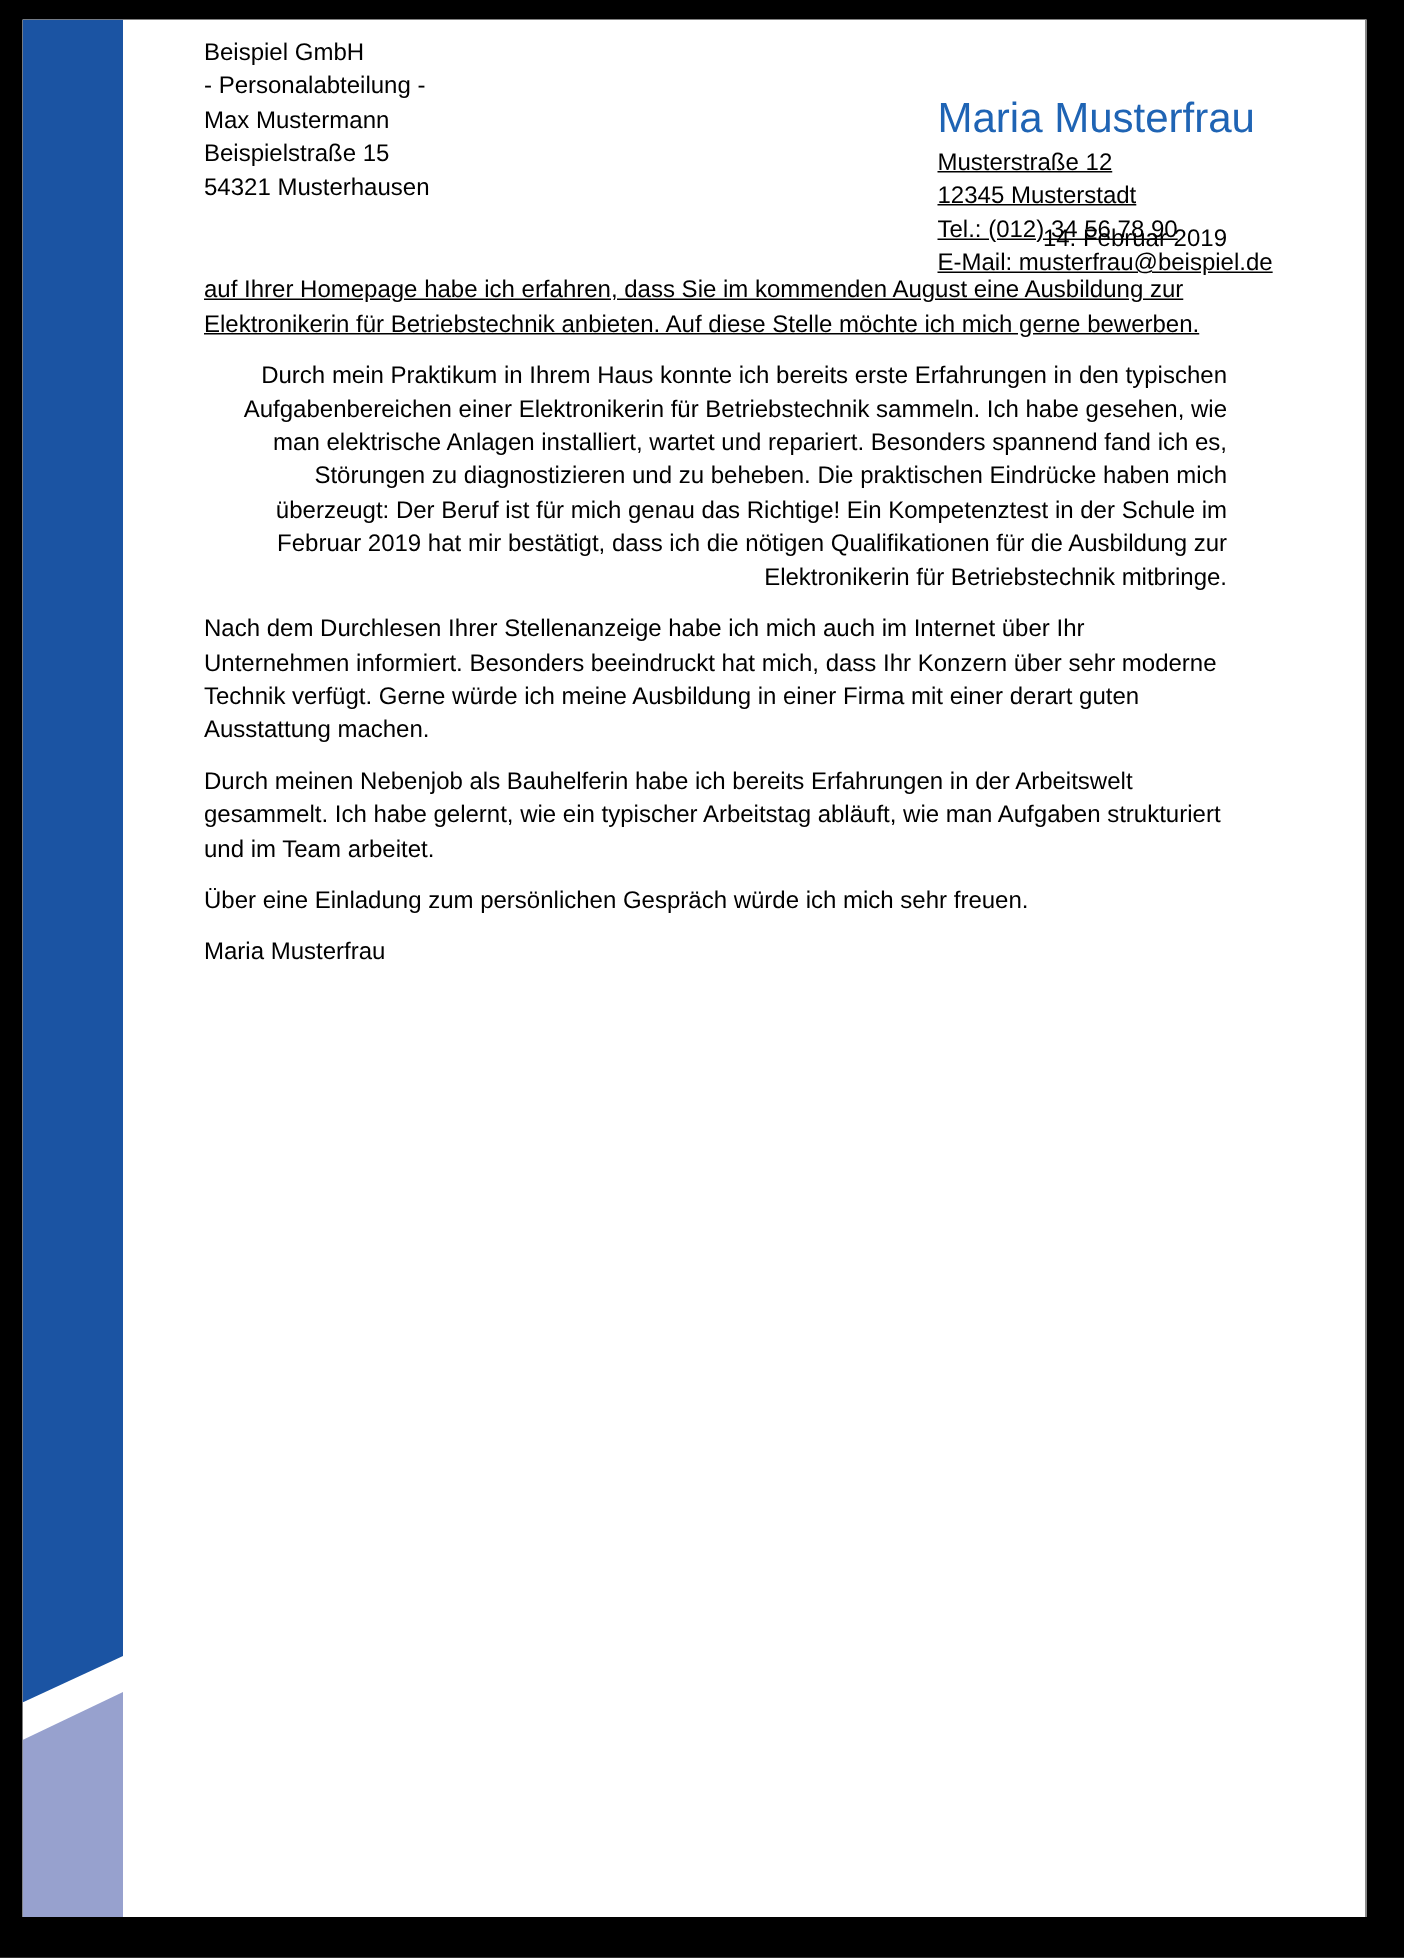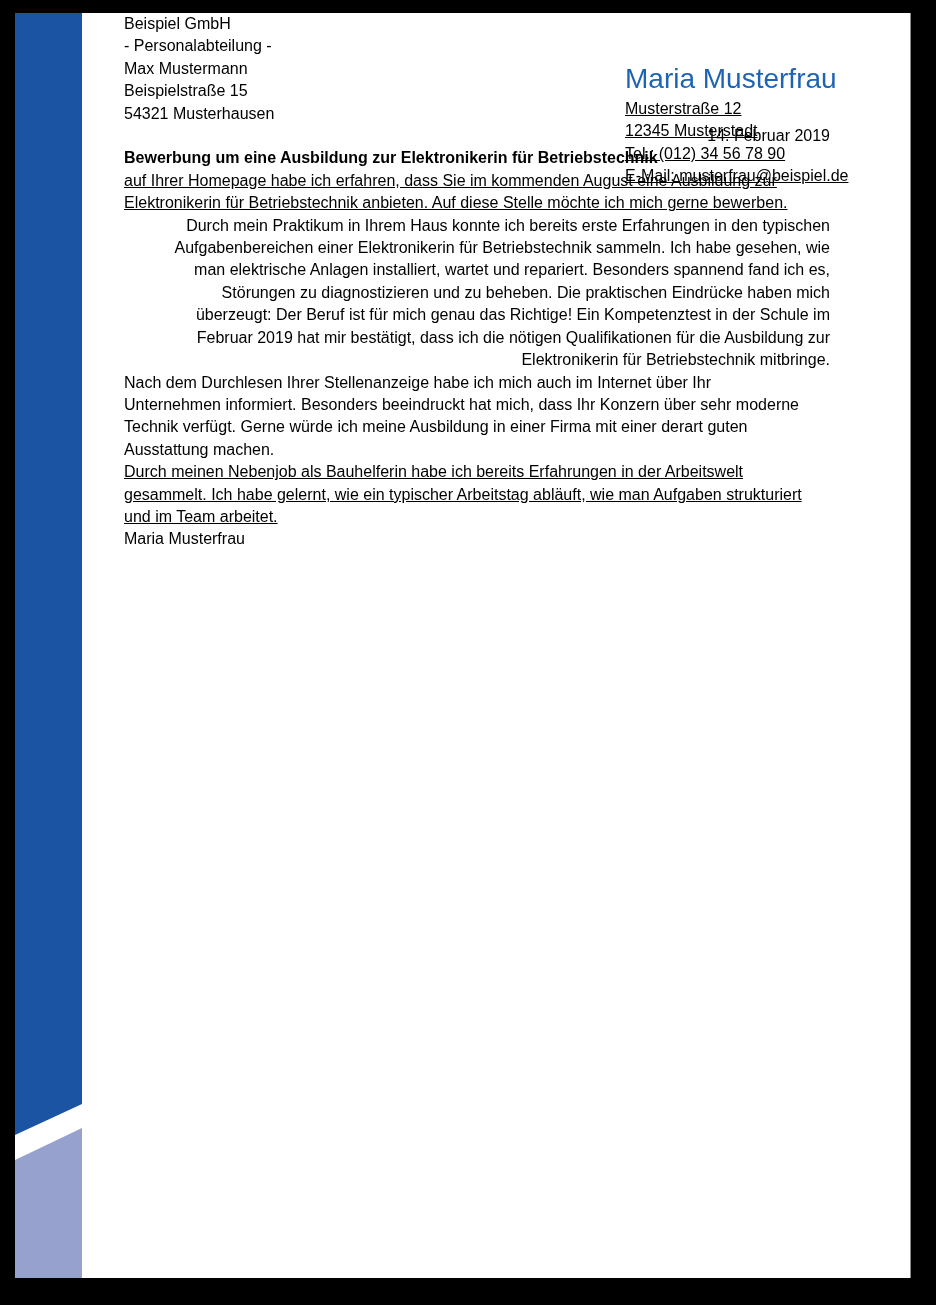--- a/index.html
+++ b/index.html
@@ -67,39 +67,39 @@
   }
   .content {
     position: absolute;
     left: 109px;
     top: 0;
     width: 706px;
     font-size: 16px;
     line-height: 22.4px;
     color: #000000;
   }
-  .content > div { margin: 0; }
+  .content > div { margin: 12px; }
   .recipient {
     margin-top: 236px;
     white-space: pre-line;
   }
   .date {
     margin-top: 56px;
     text-align: right;
   }
   .subject {
     margin-top: 35px;
     font-weight: bold;
   }
   .salutation { margin-top: 38px; }
   .para { white-space: pre-line; }
   .para-1 { margin-top: 16px; text-decoration: underline; }
   .para-2 { margin-top: 15px; text-align: right; }
   .para-3 { margin-top: 18px; }
-  .para-4 { margin-top: 15px; text-decoration: underline; }
+  .para-4 { margin-top: 15px; }
   .para-5 { margin-top: 14px; }
   .closing { margin-top: 18px; }
   .signature { margin-top: 40px; }
 </style>
 </head>
 <body>
 
 <div class="canvas">
   <div class="page">
 
@@ -116,21 +116,20 @@
 
     <div class="content">
       <div class="recipient">Beispiel GmbH
 - Personalabteilung -
 Max Mustermann
 Beispielstraße 15
 54321 Musterhausen</div>
 
       <div class="date">14. Februar 2019</div>
 
-      <div class="subject">Bewerbung um eine Ausbildung zur Elektronikerin für Betriebstechnik</div>
 
 
       <div class="para para-1">auf Ihrer Homepage habe ich erfahren, dass Sie im kommenden August eine Ausbildung zur
 Elektronikerin für Betriebstechnik anbieten. Auf diese Stelle möchte ich mich gerne bewerben.</div>
 
       <div class="para para-2">Durch mein Praktikum in Ihrem Haus konnte ich bereits erste Erfahrungen in den typischen
 Aufgabenbereichen einer Elektronikerin für Betriebstechnik sammeln. Ich habe gesehen, wie
 man elektrische Anlagen installiert, wartet und repariert. Besonders spannend fand ich es,
 Störungen zu diagnostizieren und zu beheben. Die praktischen Eindrücke haben mich
 überzeugt: Der Beruf ist für mich genau das Richtige! Ein Kompetenztest in der Schule im
@@ -139,19 +138,20 @@
 
       <div class="para para-3">Nach dem Durchlesen Ihrer Stellenanzeige habe ich mich auch im Internet über Ihr
 Unternehmen informiert. Besonders beeindruckt hat mich, dass Ihr Konzern über sehr moderne
 Technik verfügt. Gerne würde ich meine Ausbildung in einer Firma mit einer derart guten
 Ausstattung machen.</div>
 
       <div class="para para-4">Durch meinen Nebenjob als Bauhelferin habe ich bereits Erfahrungen in der Arbeitswelt
 gesammelt. Ich habe gelernt, wie ein typischer Arbeitstag abläuft, wie man Aufgaben strukturiert
 und im Team arbeitet.</div>
 
+      <div class="para para-5">Über eine Einladung zum persönlichen Gespräch würde ich mich sehr freuen.</div>
 
 
       <div class="signature">Maria Musterfrau</div>
     </div>
 
   </div>
 </div>
 
 </body></html>

